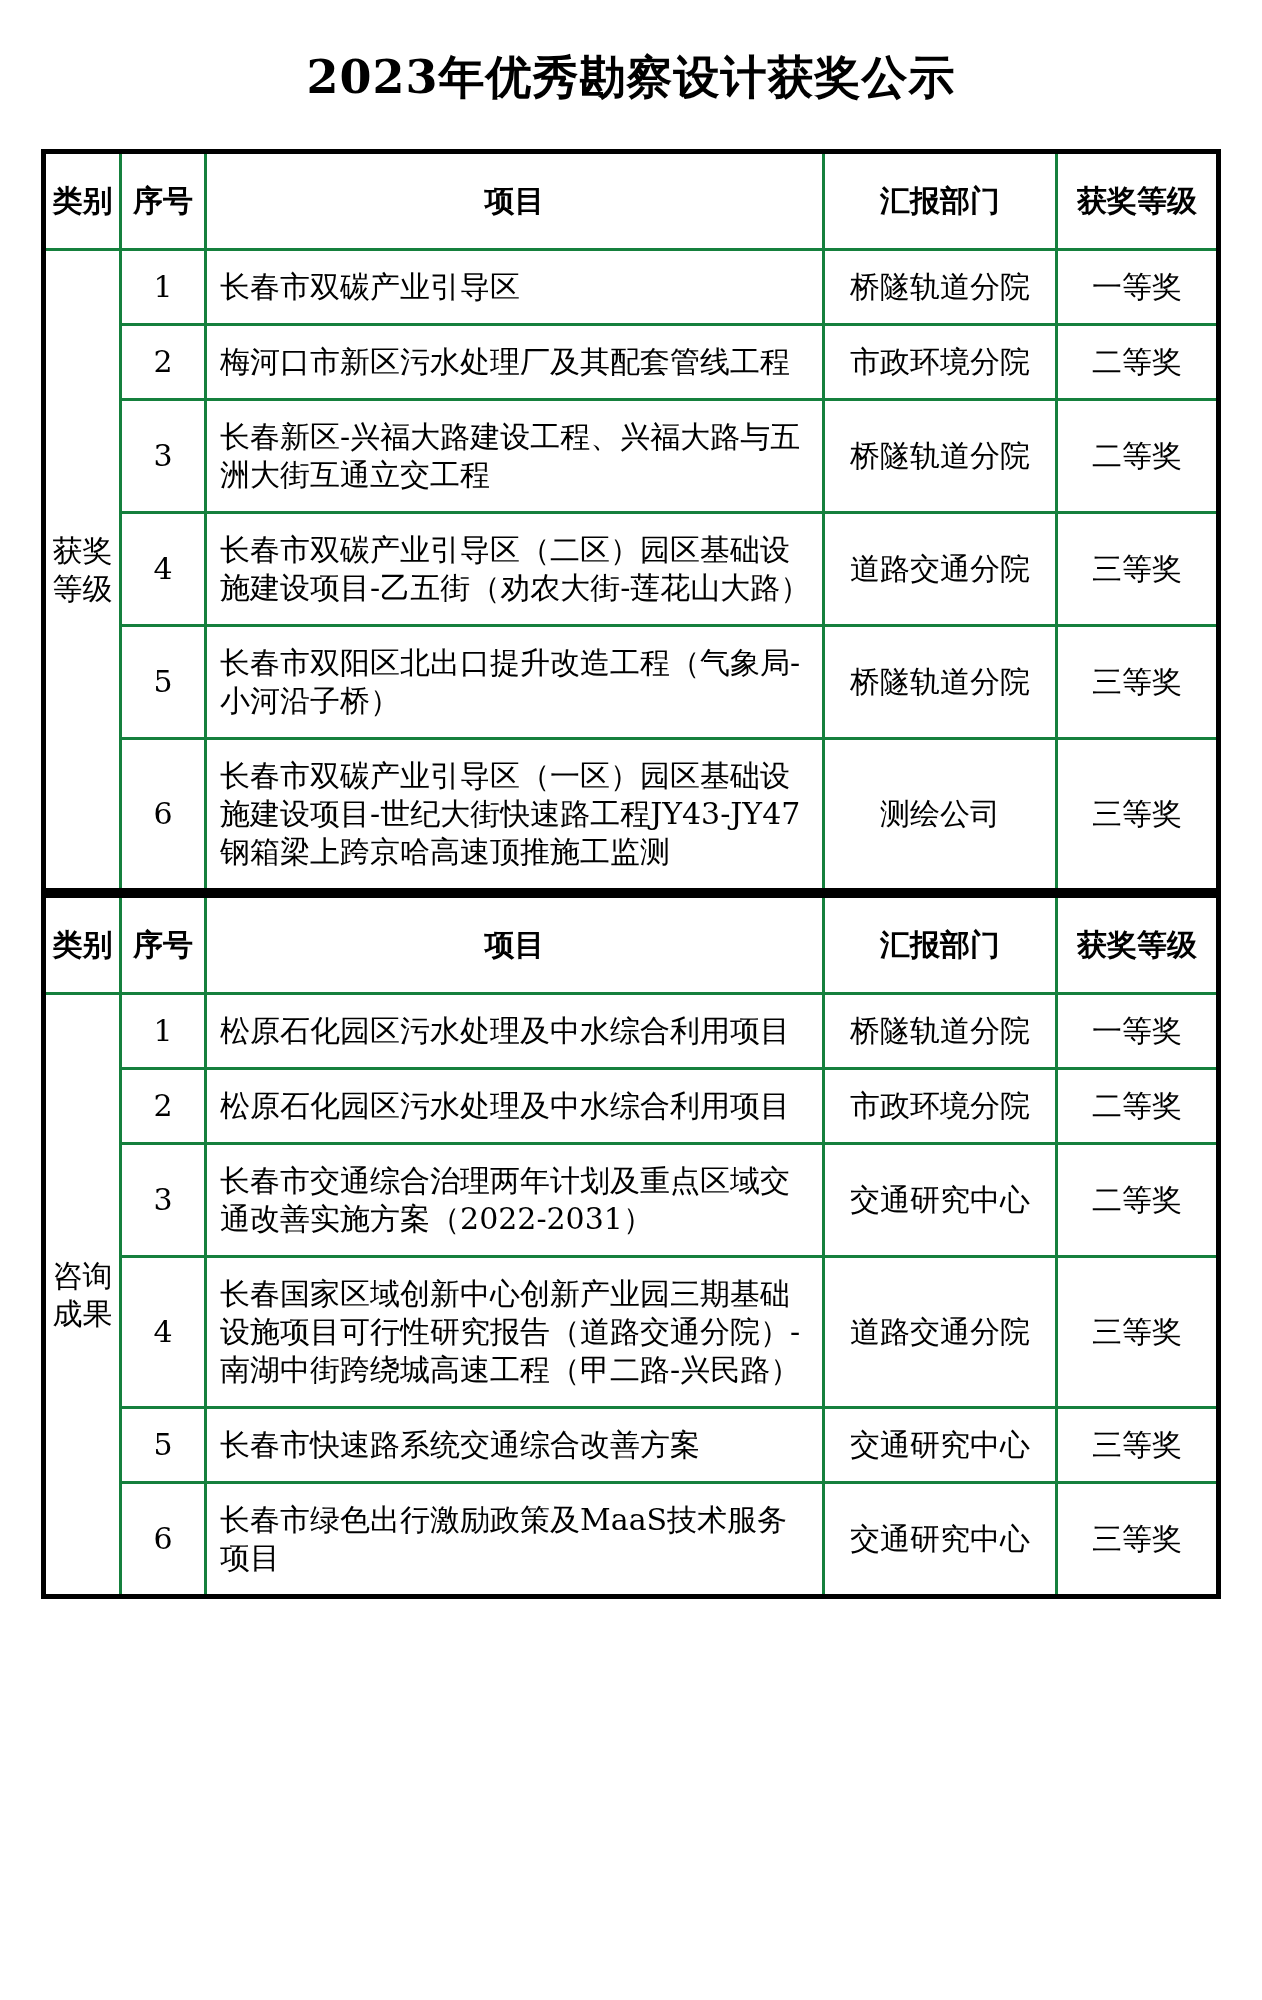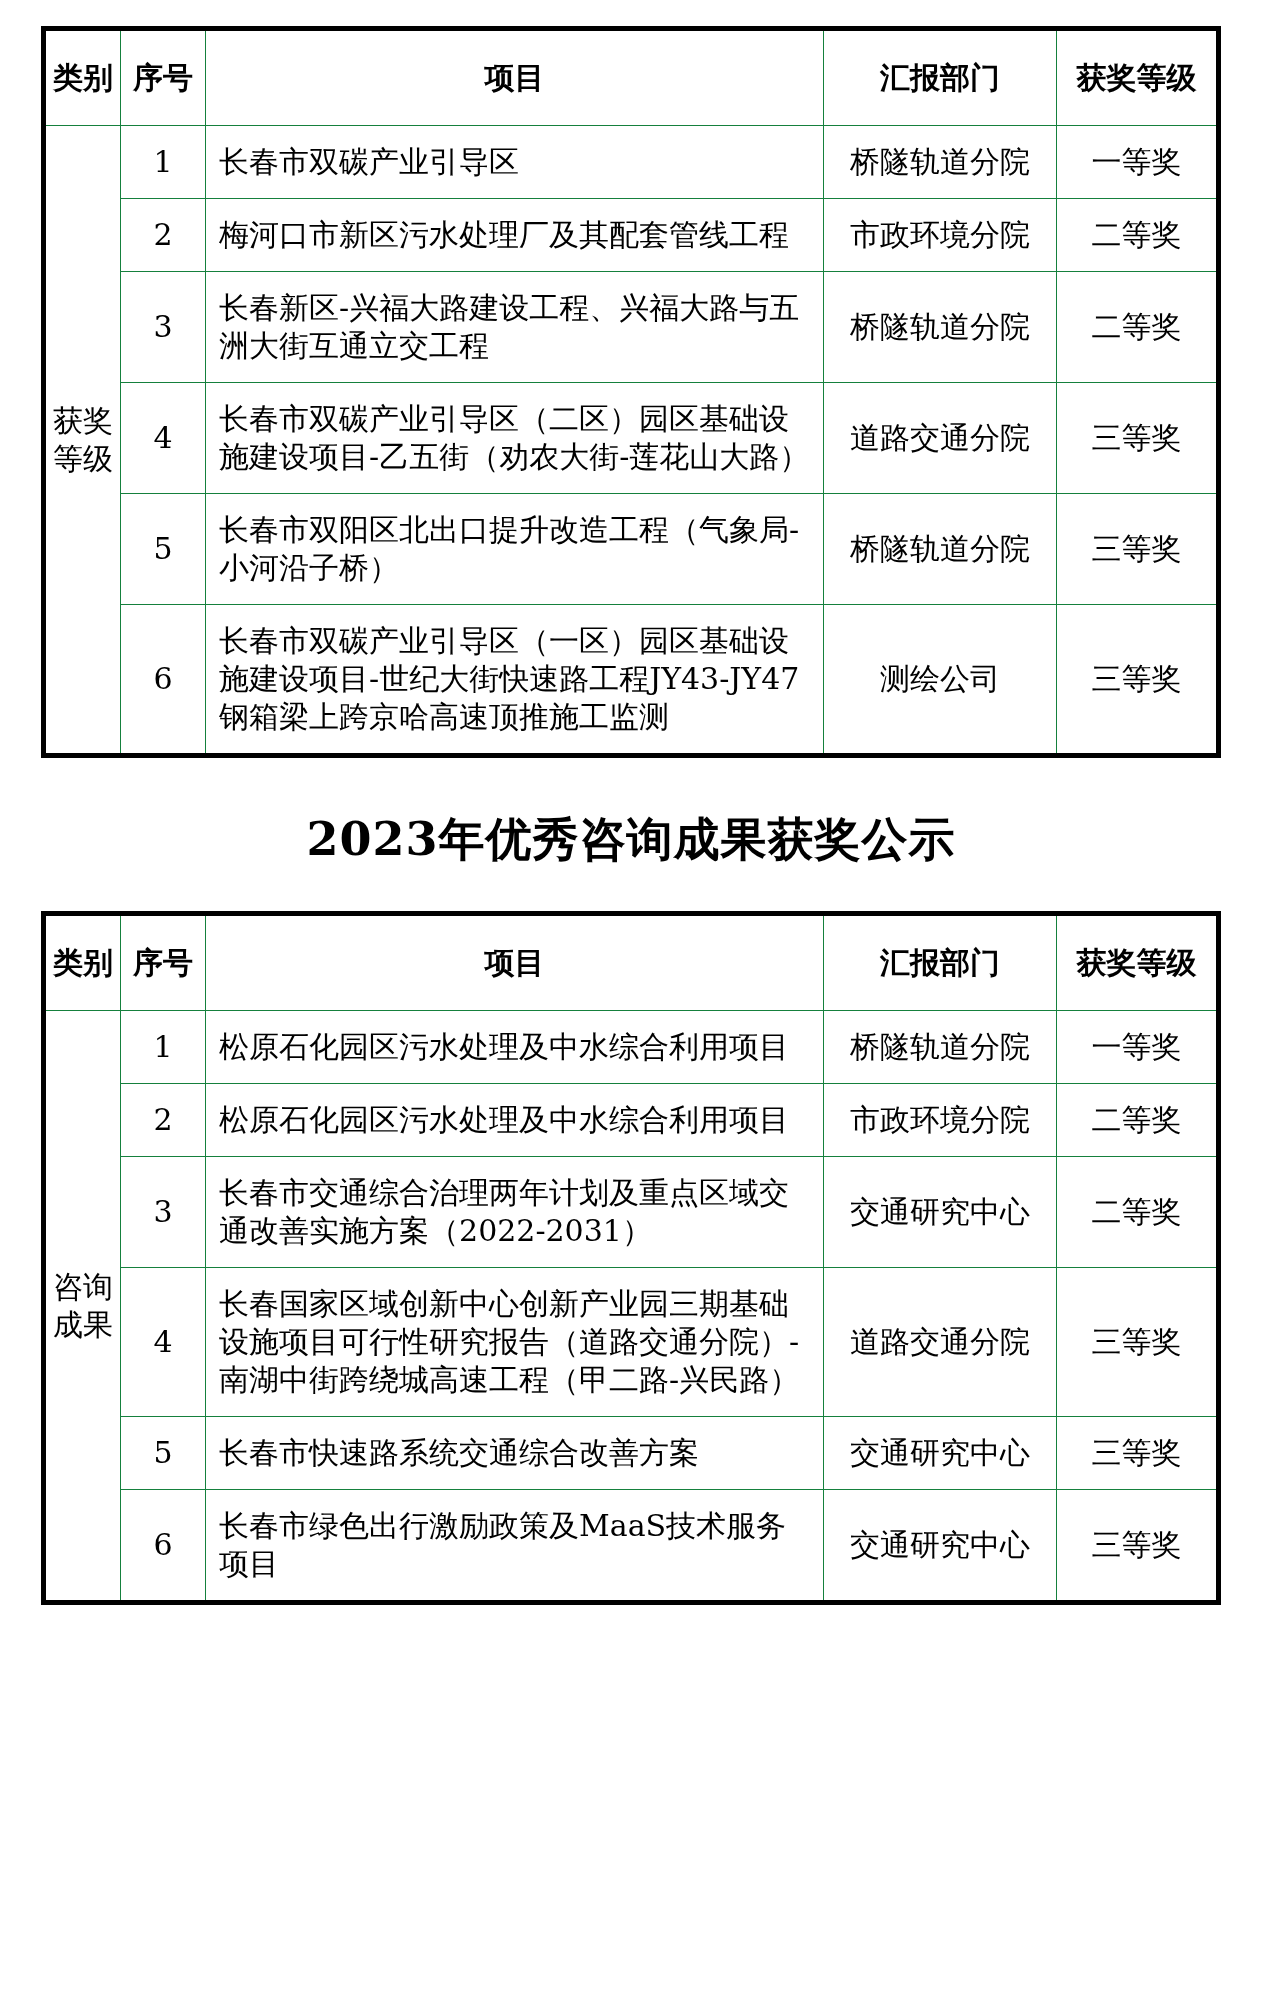--- a/index.html
+++ b/index.html
@@ -28,21 +28,21 @@
     margin-top: 54px;
   }
   table.award-table {
     width: 100%;
     table-layout: fixed;
     border-collapse: collapse;
     border: 5px solid #000000;
   }
   table.award-table th,
   table.award-table td {
-    border: 1px solid #15803d;
+    border: 3px solid #15803d;
     font-size: 30px;
     line-height: 38px;
     vertical-align: middle;
     word-break: break-all;
     overflow-wrap: break-word;
   }
   table.award-table th {
     font-weight: bold;
     text-align: center;
     padding: 28px 6px;
@@ -61,20 +61,21 @@
   col.c-cat   { width: 76px; }
   col.c-seq   { width: 84px; }
   col.c-proj  { width: 610px; }
   col.c-dept  { width: 230px; }
   col.c-award { width: 160px; }
 </style>
 </head>
 <body>
 
 <section class="section">
+  <h1 class="section-title">2023年优秀勘察设计获奖公示</h1>
   <table class="award-table">
     <colgroup>
       <col class="c-cat">
         <col class="c-seq">
         <col class="c-proj">
         <col class="c-dept">
         <col class="c-award">
     </colgroup>
     <thead>
       <tr>
@@ -121,21 +122,20 @@
           <td class="seq-cell">6</td>
           <td class="project-cell">长春市双碳产业引导区（一区）园区基础设施建设项目-世纪大街快速路工程JY43-JY47钢箱梁上跨京哈高速顶推施工监测</td>
           <td class="department-cell">测绘公司</td>
           <td class="award-cell">三等奖</td>
         </tr>
       </tbody>
   </table>
 </section>
 
 <section class="section">
-  <h1 class="section-title">2023年优秀咨询成果获奖公示</h1>
   <table class="award-table">
     <colgroup>
       <col class="c-cat">
         <col class="c-seq">
         <col class="c-proj">
         <col class="c-dept">
         <col class="c-award">
     </colgroup>
     <thead>
       <tr>

